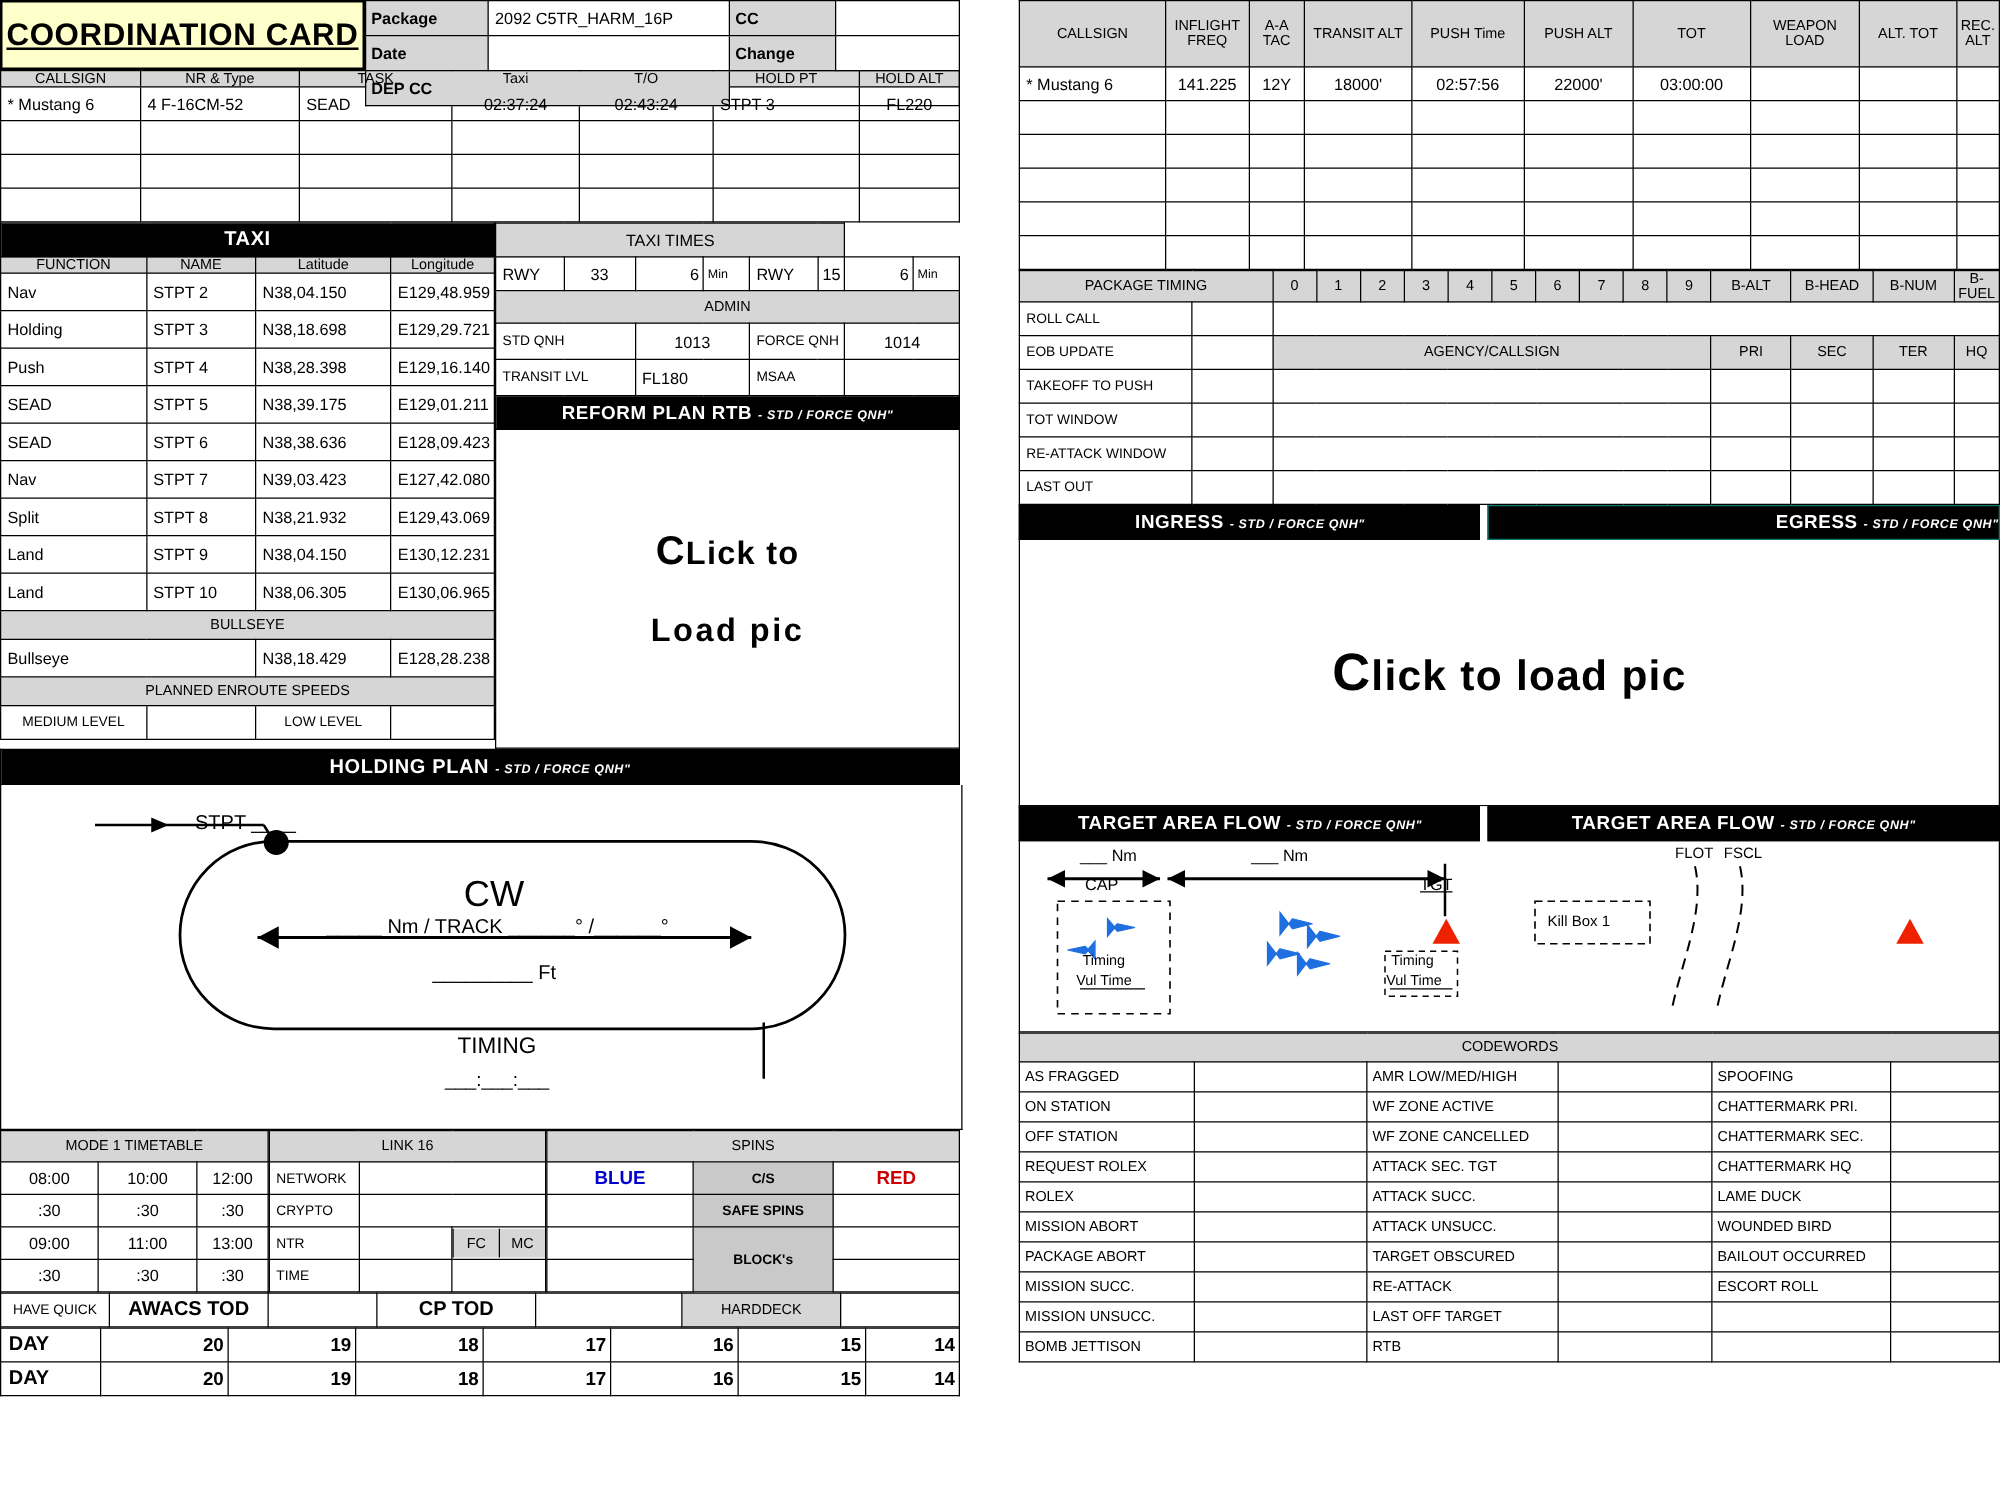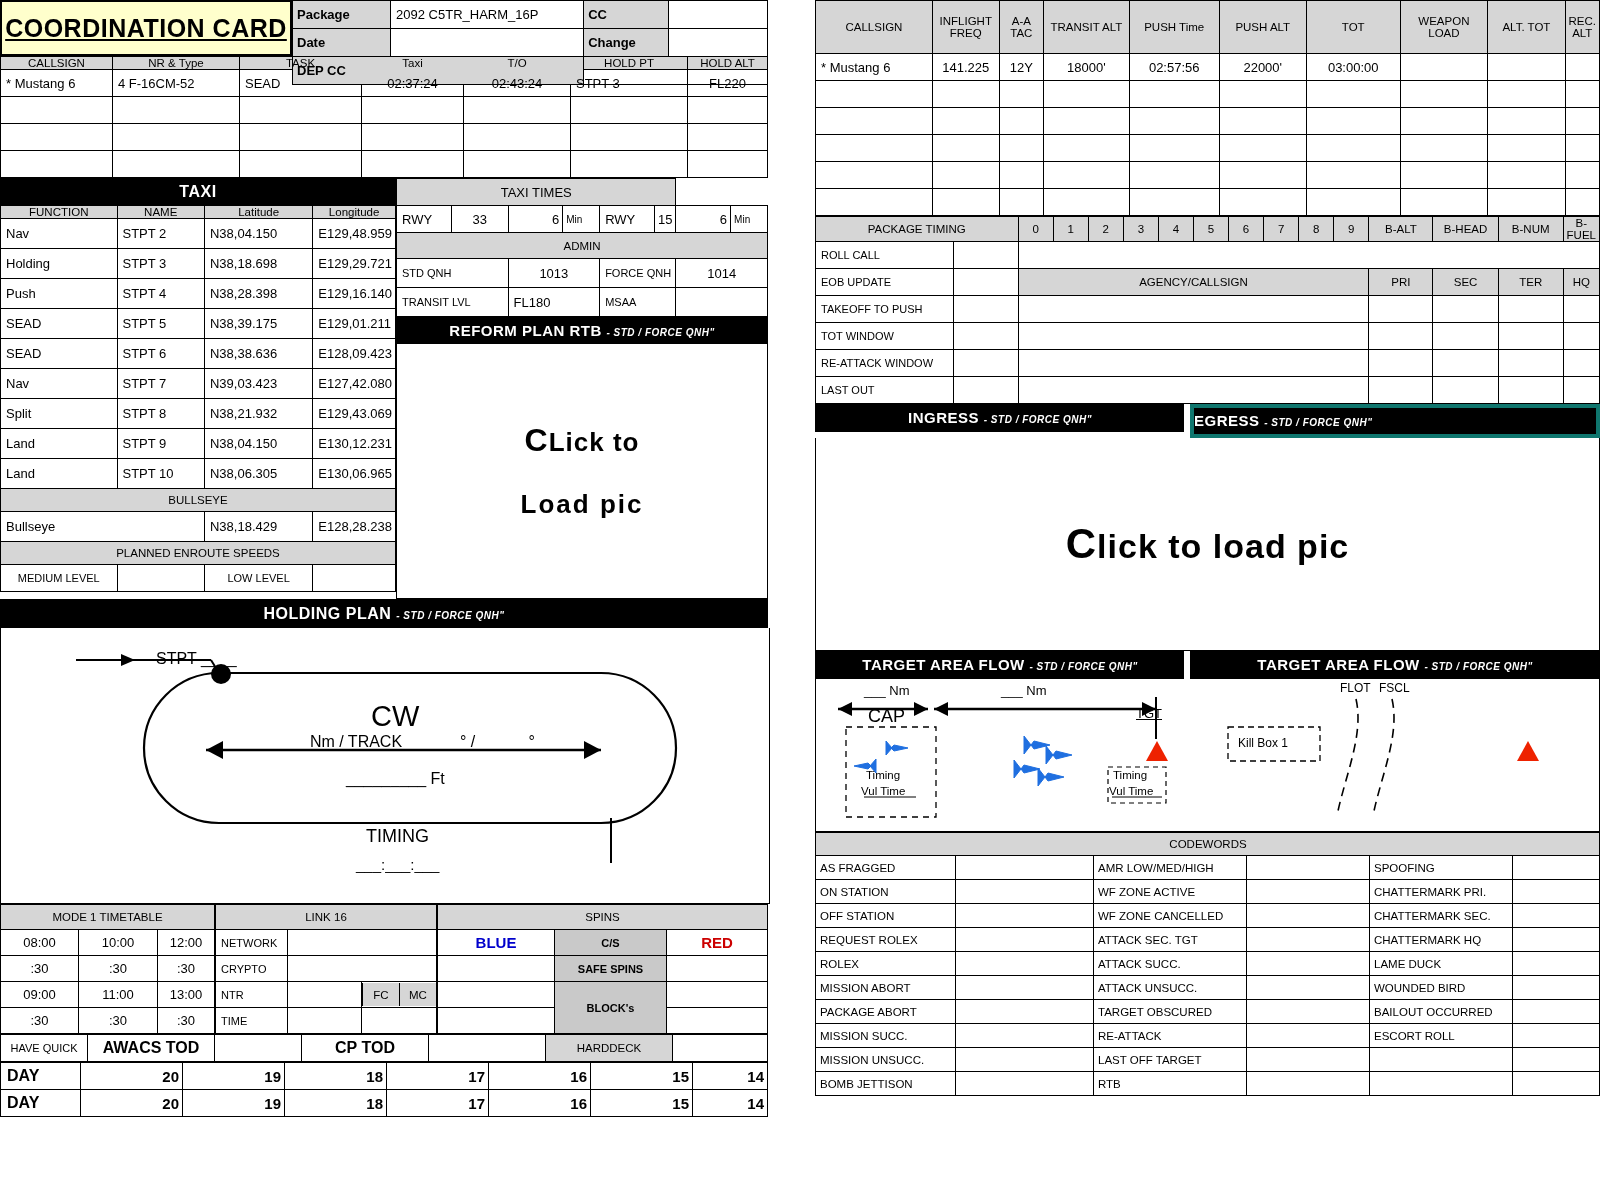--- a/index.html
+++ b/index.html
@@ -598,21 +598,21 @@
       </tr>
     </tbody>
       </table>
 
     <div style="display:flex;width:785px;">
       <div class="blk" style="width:368px;height:26px;line-height:26px;text-align:center;border:1px solid #000;border-right:none;font-size:15px">
         <span>INGRESS</span>
         <span class="italic">- STD / FORCE QNH"</span>
       </div>
       <div style="width:6px;background:#fff;height:28px"></div>
-      <div class="blk" style="flex:1;height:26px;line-height:26px;text-align:left;border:4px solid #0f766e;font-size:15px">
+      <div class="blk" style="flex:1;height:26px;line-height:26px;text-align:right;border:1px solid #0f766e;font-size:15px">
         <span>EGRESS</span>
         <span class="italic">- STD / FORCE QNH"</span>
       </div>
     </div>
     <div class="clickpic" style="width:783px;height:212px;border:1px solid #000;border-top:none;">
       <div style="font-size:34px;"><span style="font-size:42px">C</span>lick to load pic</div>
 
     </div>
 
     <div style="display:flex;width:785px;">
@@ -667,21 +667,21 @@
 
         <path d="M540 20 C 548 55, 530 95, 522 132" fill="none" stroke="#000" stroke-width="1.6" stroke-dasharray="9,6"></path>
         <path d="M576 20 C 584 55, 566 95, 558 132" fill="none" stroke="#000" stroke-width="1.6" stroke-dasharray="9,6"></path>
 
         <rect x="412" y="48" width="92" height="34" fill="none" stroke="#000" stroke-width="1.3" stroke-dasharray="6,4"></rect>
 
         <polygon points="712,62 723,82 701,82" fill="#ee2200"></polygon>
       </svg>
       <div style="position:absolute;left:48px;top:4px;font-size:13px;">___ Nm</div>
       <div style="position:absolute;left:185px;top:4px;font-size:13px;">___ Nm</div>
-      <div style="position:absolute;left:52px;top:27px;font-size:18px;">CAP</div>
+      <div style="position:absolute;left:52px;top:27px;font-size:13px;">CAP</div>
       <div style="position:absolute;left:320px;top:27px;font-size:13px;text-decoration:underline;">TGT</div>
       <div style="position:absolute;left:50px;top:90px;font-size:11.5px;">Timing</div>
       <div style="position:absolute;left:45px;top:106px;font-size:11.5px;">Vul Time</div>
       <div style="position:absolute;left:297px;top:90px;font-size:11.5px;">Timing</div>
       <div style="position:absolute;left:293px;top:106px;font-size:11.5px;">Vul Time</div>
       <div style="position:absolute;left:524px;top:2px;font-size:12px;">FLOT</div>
       <div style="position:absolute;left:563px;top:2px;font-size:12px;">FSCL</div>
       <div style="position:absolute;left:422px;top:57px;font-size:12px;">Kill Box 1</div>
     </div>
 

